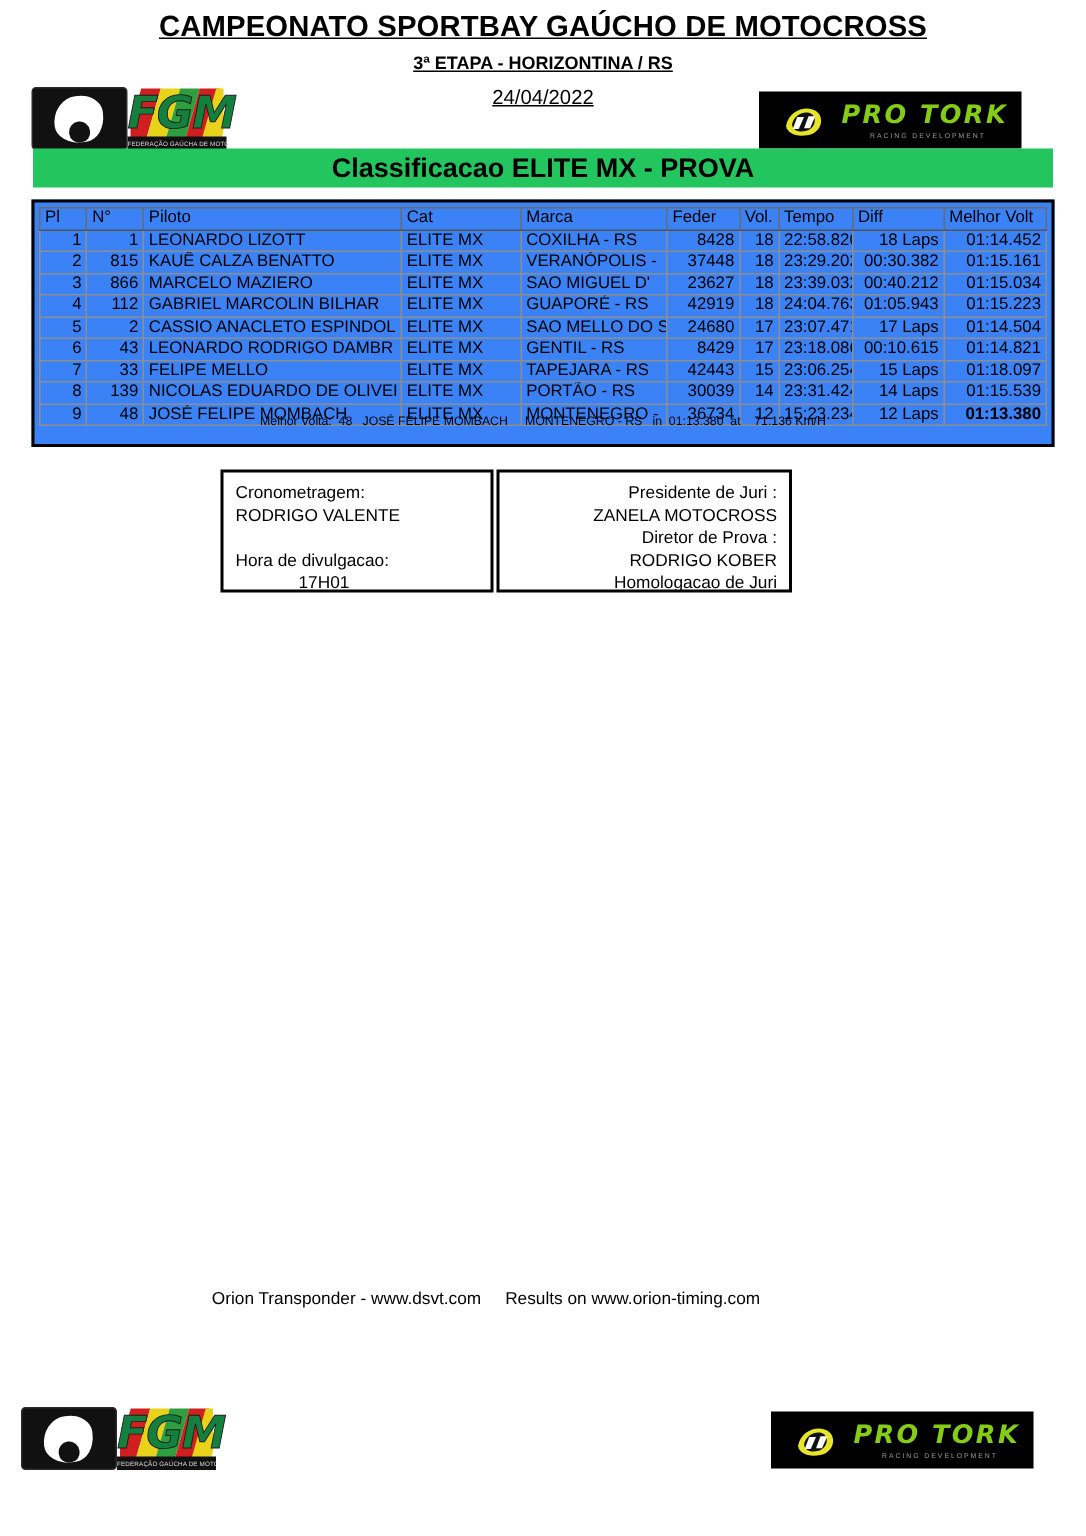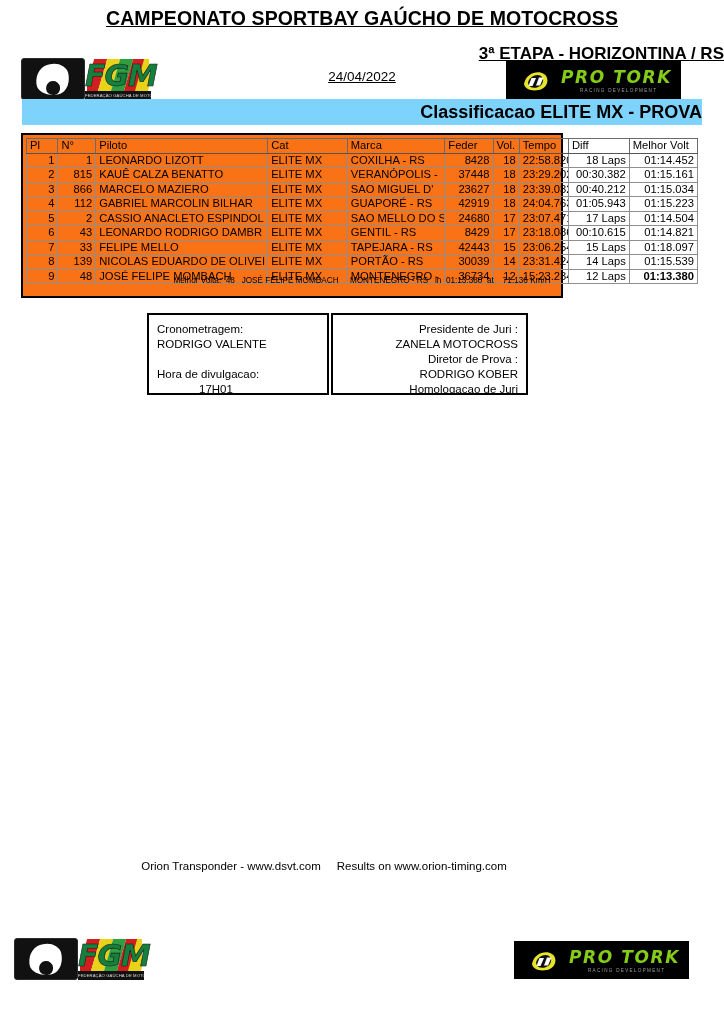--- a/index.html
+++ b/index.html
@@ -25,25 +25,24 @@
     text-align: center;
     text-decoration: underline;
   }
   .title-main {
     font-size: 19.5px;
     font-weight: bold;
     letter-spacing: 0.1px;
     line-height: 24px;
   }
   .title-sub {
-    font-size: 17px;
+    font-size: 12px;
     font-weight: bold;
     line-height: 22px;
-    margin-top: 13px;
-    text-align: right;
+    margin-top: 1px;
   }
   .title-date {
     font-size: 13.5px;
     line-height: 19px;
     margin-top: 2px;
   }
 
   
   .fgm-logo {
     position: relative;
@@ -80,37 +79,37 @@
     top: 941px;
   }
 
   
   .class-banner {
     position: absolute;
     left: 22px;
     top: 99px;
     width: 680px;
     height: 26px;
-    background: #7dd3fc;
-    text-align: right;
+    background: #22c55e;
+    text-align: center;
     font-size: 18px;
     font-weight: bold;
     line-height: 26px;
   }
 
   
   .results-frame {
     position: absolute;
     left: 21px;
     top: 133px;
-    width: 542px;
+    width: 682px;
     height: 165px;
     border: 2px solid #000000;
     box-sizing: border-box;
-    background: #f97316;
+    background: #3b82f6;
   }
 
   table.results {
     position: absolute;
     left: 3px;
     top: 3px;
     width: 672px;
     border-collapse: collapse;
     font-size: 11.2px;
     table-layout: fixed;

